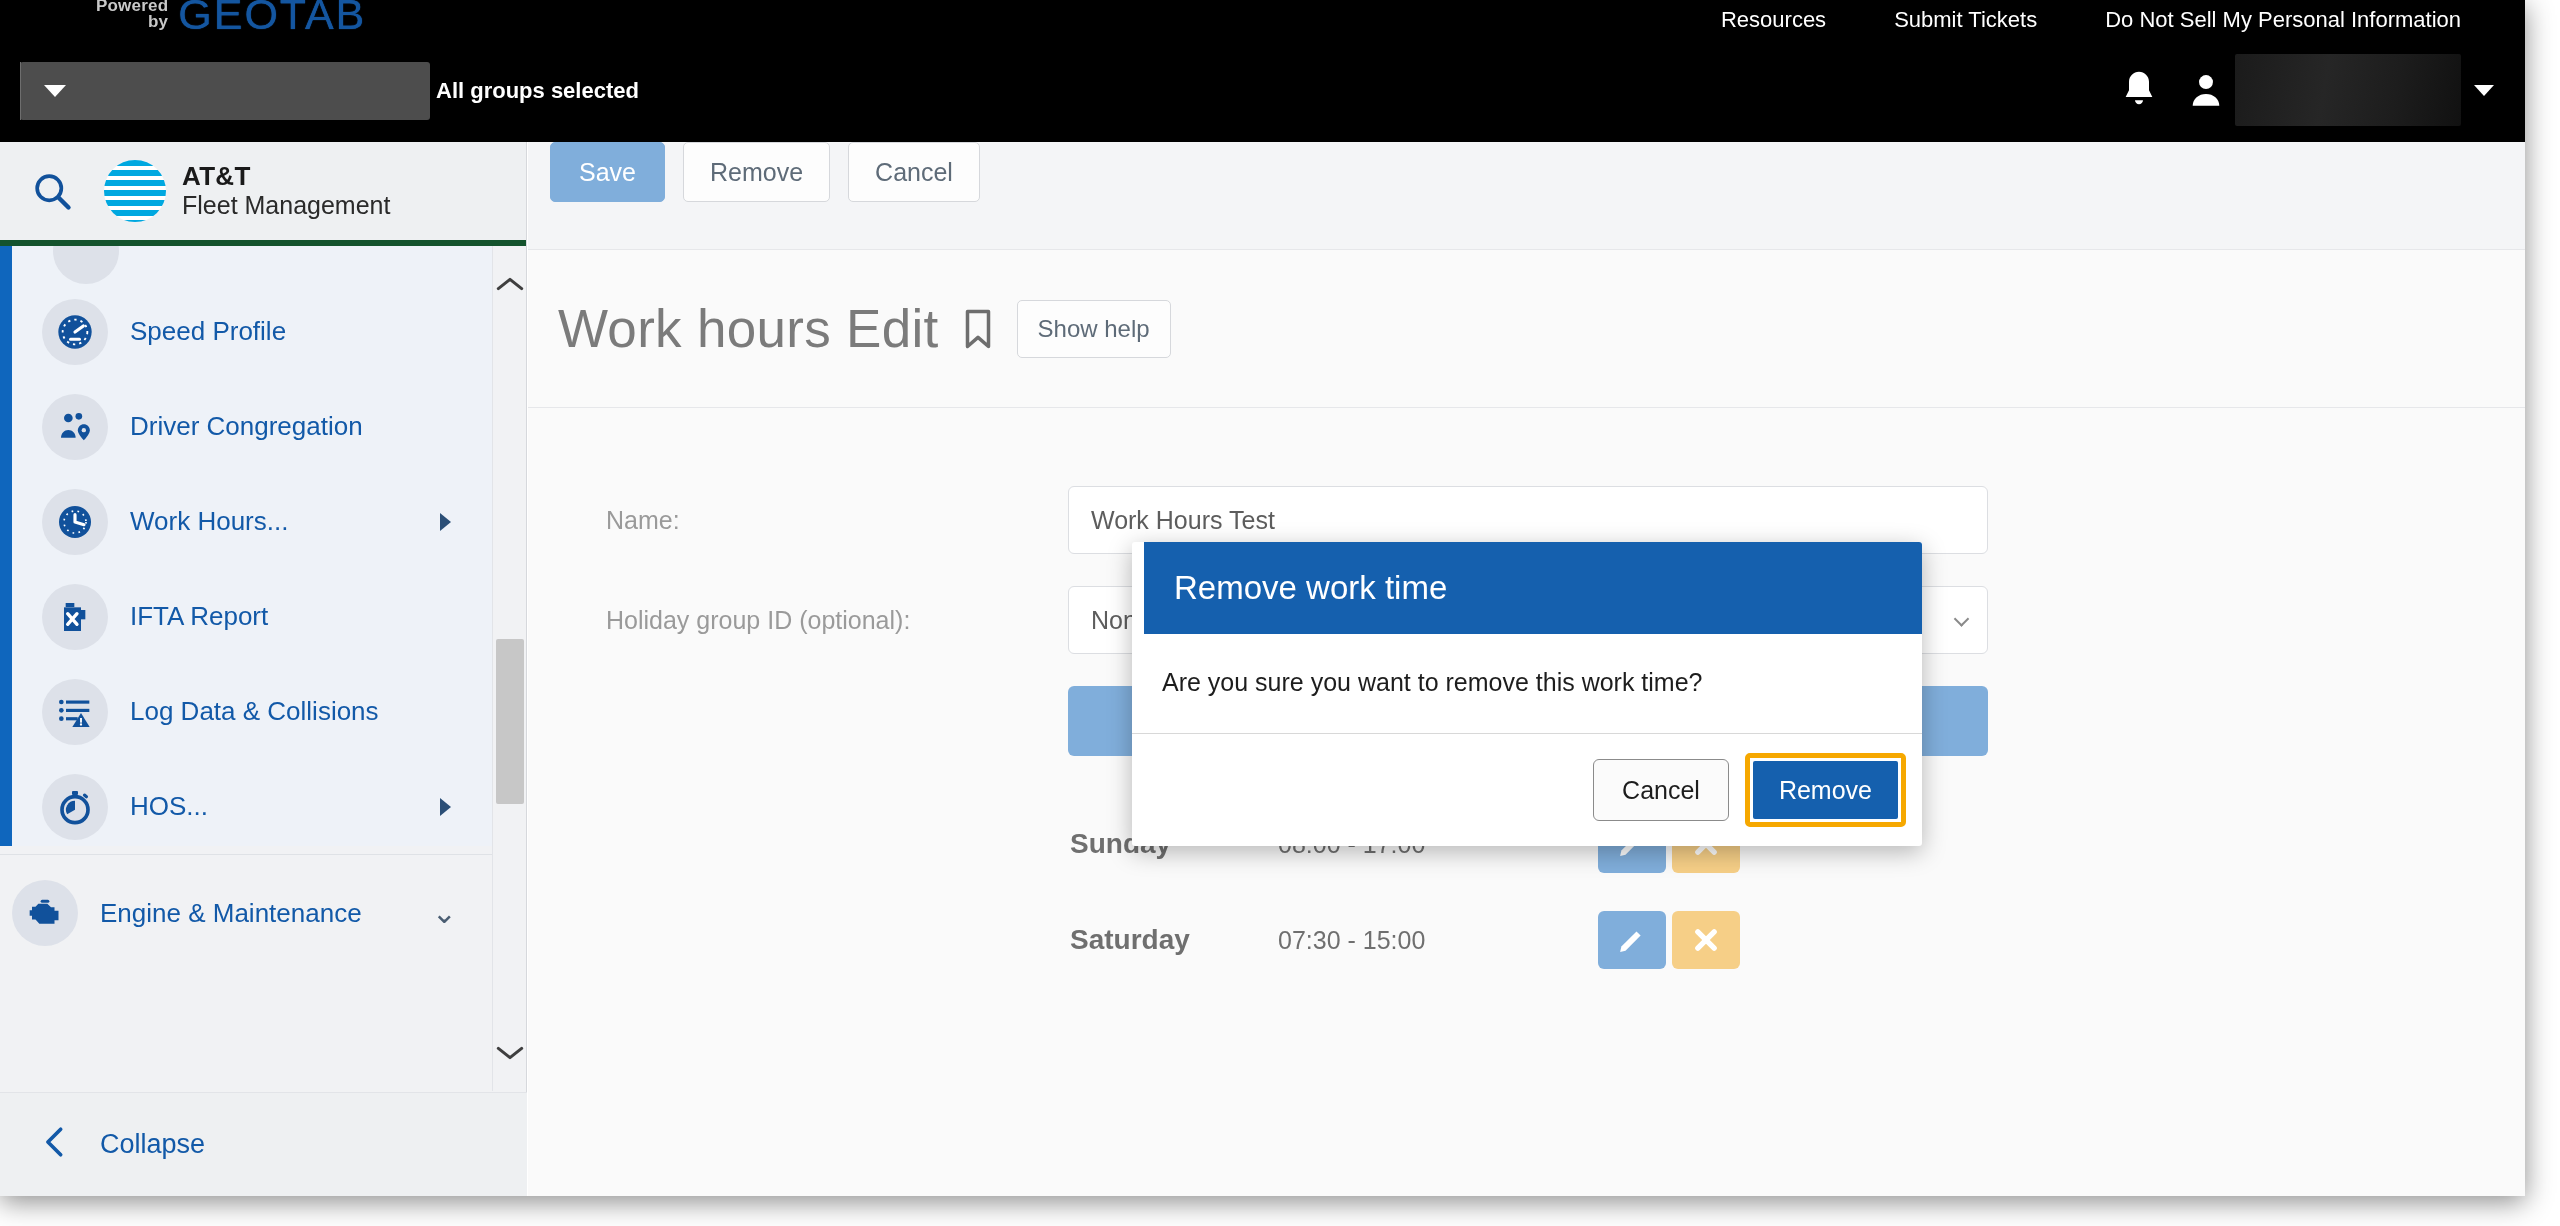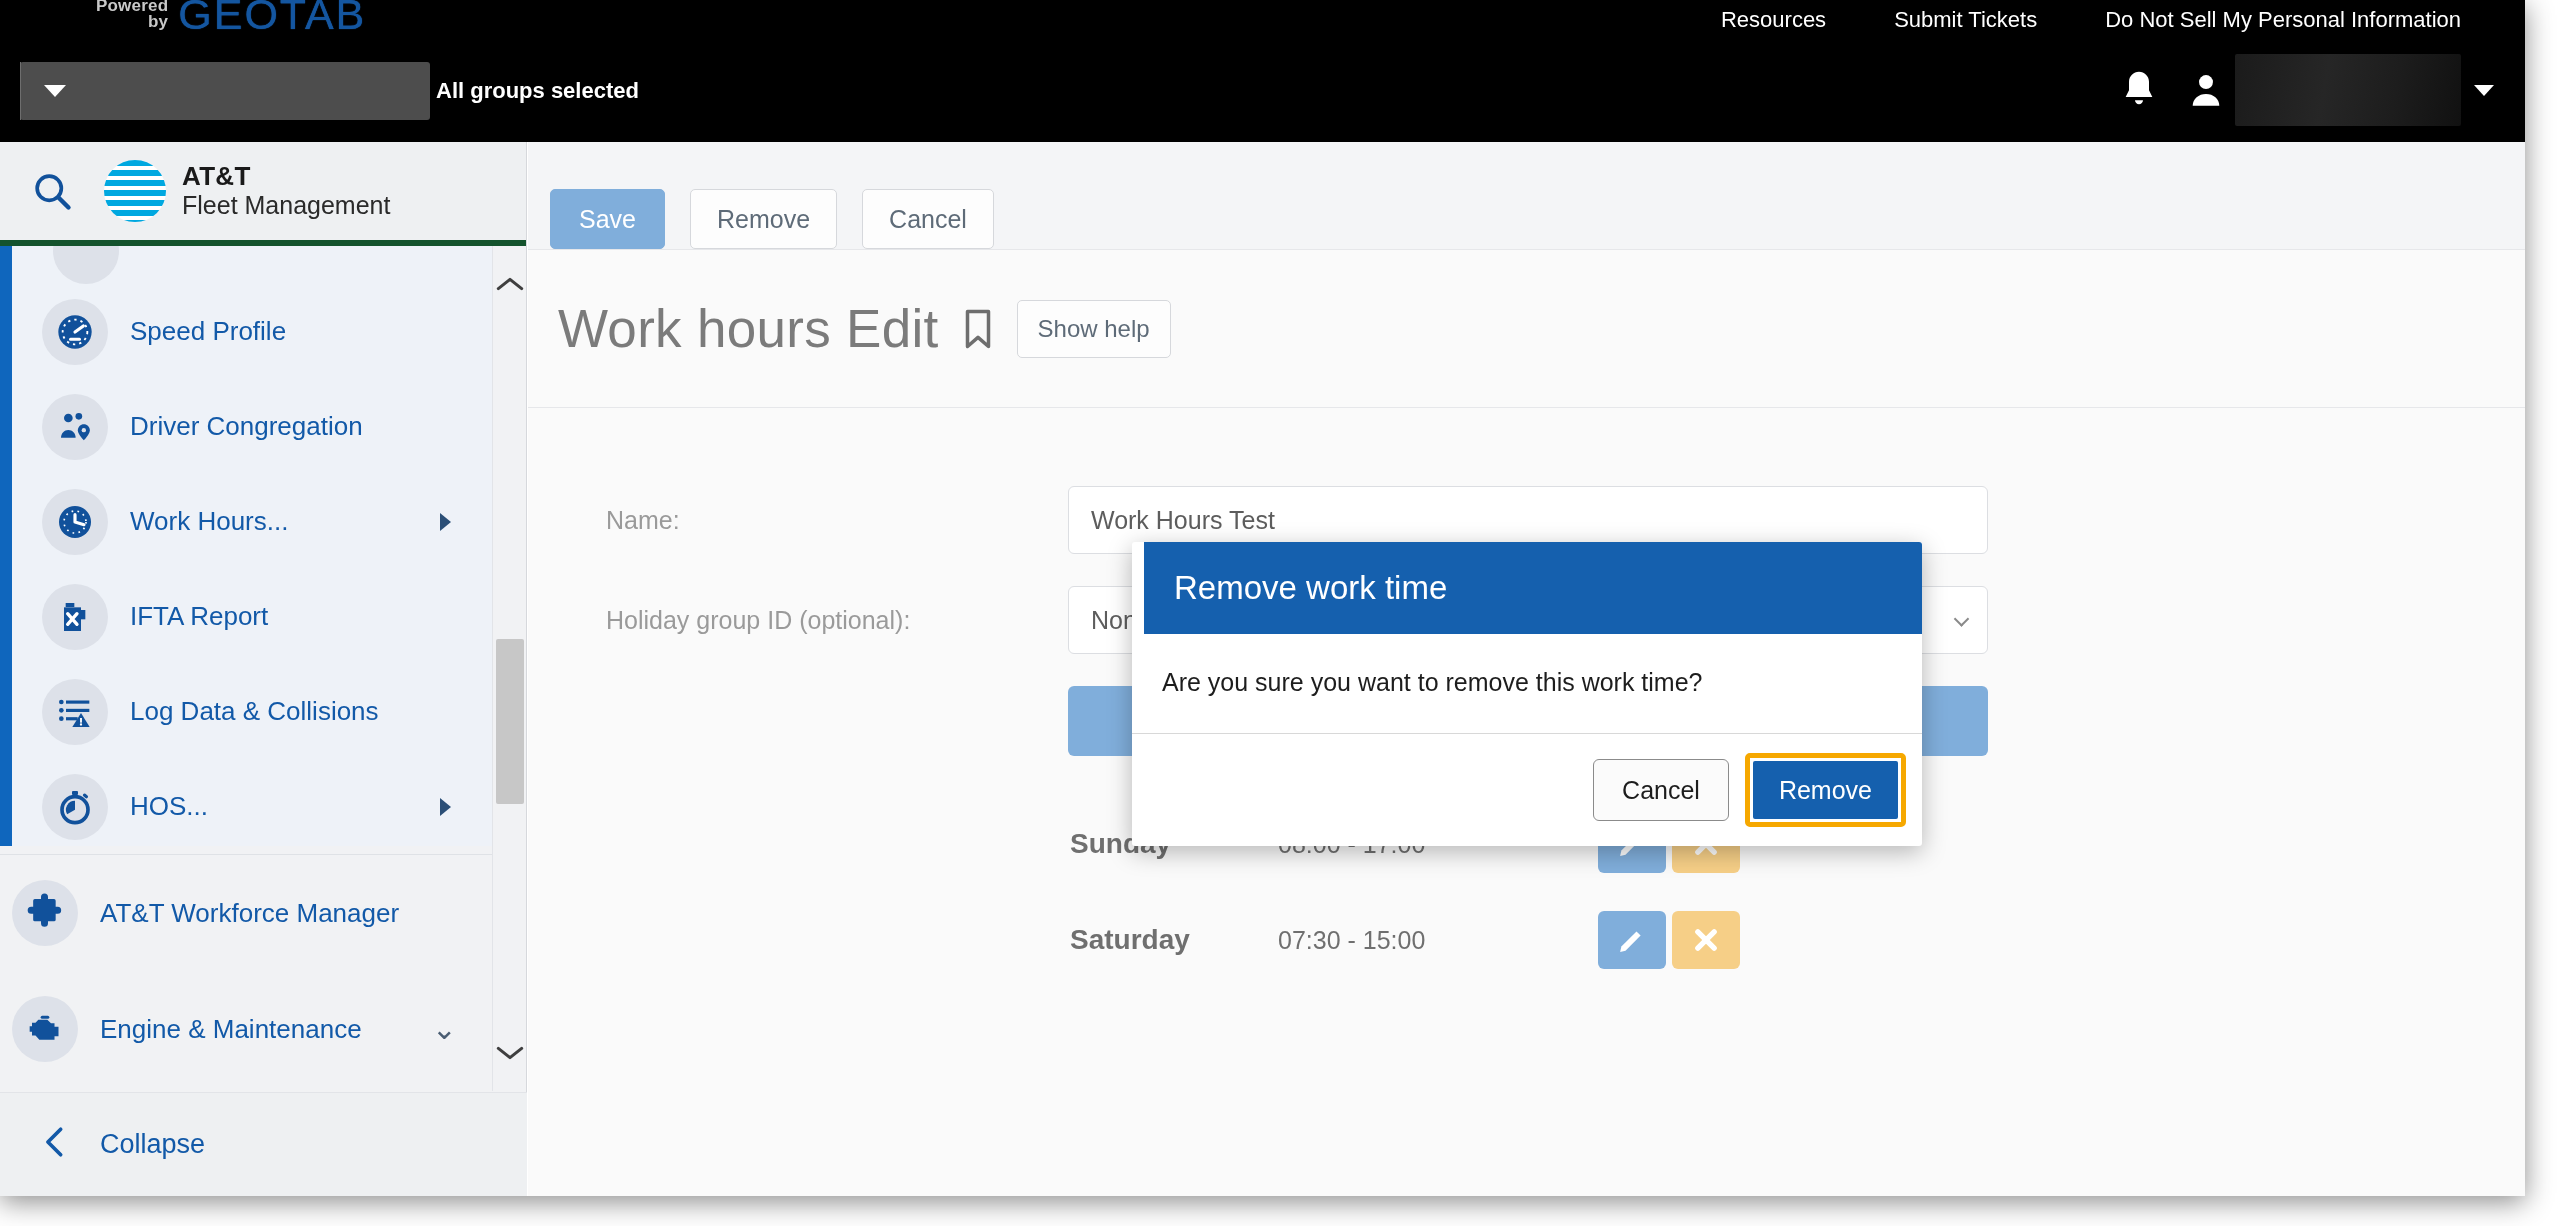--- a/index.html
+++ b/index.html
@@ -240,22 +240,22 @@
   
   .main {
     position: absolute; left: 528px; top: 142px;
     width: 1997px; height: 1054px;
     background: #fafafa;
   }
   .toolbar {
     height: 108px;
     background: #f4f5f7;
     border-bottom: 1px solid #e6e7ea;
-    display: flex; align-items: flex-end;
-    padding-left: 22px; gap: 25px;
+    display: flex; align-items: flex-start;
+    padding-left: 22px; gap: 18px;
   }
   .btn {
     height: 60px;
     border-radius: 5px;
     font-size: 25px;
     display: flex; align-items: center; justify-content: center;
     padding: 0 26px;
     cursor: pointer;
     border: 1px solid #d6d8dc;
     background: #fdfdfd;
@@ -568,28 +568,20 @@
               <rect x="10.2" y="2.4" width="3.6" height="2.4" rx="0.6" fill="#11519b"></rect>
               <rect x="16.6" y="4.4" width="3.4" height="1.9" rx="0.9" transform="rotate(40 18.3 5.3)" fill="#11519b"></rect>
             </svg>
           </span>
           <span class="sb-label">HOS...</span>
           <span class="sb-arrow"></span>
         </div>
 
         <div class="sb-divider"></div>
 
-        <div class="sb-item" style="height:116px;">
-          <span class="sb-ico" style="margin-left:-30px;">
-            <svg width="40" height="40" viewBox="0 0 24 24">
-              <path fill="#11519b" d="M9.6 2.4a2.1 2.1 0 0 1 4.2 0v1.2h3.6a1 1 0 0 1 1 1v3.6h1.2a2.1 2.1 0 0 1 0 4.2h-1.2v3.6a1 1 0 0 1-1 1h-3.6v1.2a2.1 2.1 0 0 1-4.2 0v-1.2H5.9a1 1 0 0 1-1-1v-3.6H3.7a2.1 2.1 0 0 1 0-4.2h1.2V4.6a1 1 0 0 1 1-1h3.7z"></path>
-            </svg>
-          </span>
-          <span class="sb-label">AT&amp;T Workforce Manager</span>
-        </div>
 
         <div class="sb-item" style="height:116px;">
           <span class="sb-ico" style="margin-left:-30px;">
             <svg width="40" height="40" viewBox="0 0 24 24">
               <path fill="#11519b" d="M8 6.4h5.4l2.2 2.2h2.1v2.1h2.4v5.6h-2.4v2.2H8.6l-2.3-2.6H4.2v-2.2H2.8v-3.3h1.4V8.2h2.1z"></path>
               <rect x="9.4" y="4.1" width="5.2" height="1.8" rx="0.9" fill="#11519b"></rect>
             </svg>
           </span>
           <span class="sb-label">Engine &amp; Maintenance</span>
           <span class="sb-chevron-d">⌄</span>

